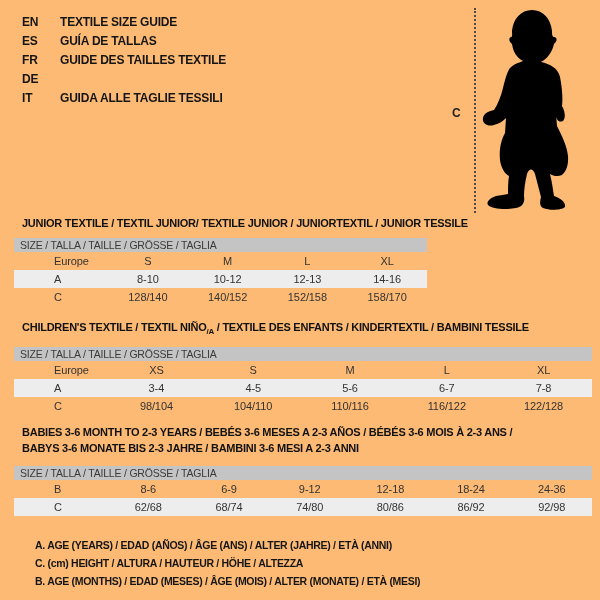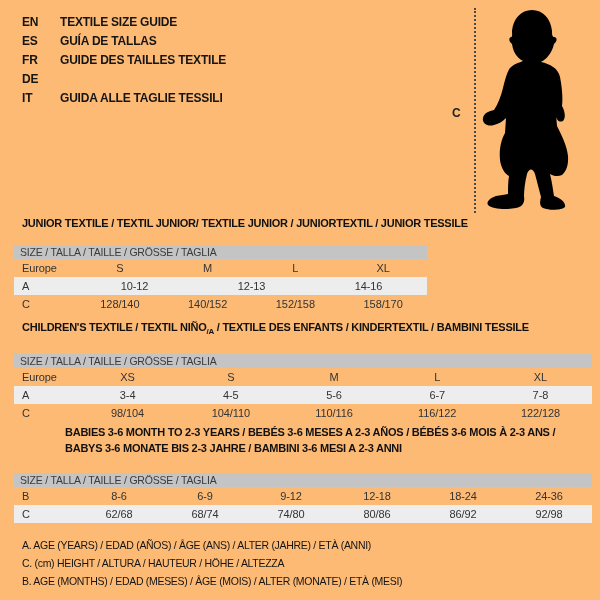--- a/index.html
+++ b/index.html
@@ -15,32 +15,32 @@
   .lang-code { width:38px; }
 
   
   .c-label { position:absolute; left:452px; top:106px; font-size:12px; font-weight:bold; color:#222; }
   .dotted-line { position:absolute; left:474px; top:8px; height:205px; width:0; border-left:2px dotted #4a4a4a; }
   .baby-svg { position:absolute; left:480px; top:6px; }
 
   
   .sec-title { position:absolute; left:22px; font-size:11px; font-weight:bold; letter-spacing:-0.25px; color:#111; white-space:nowrap; }
   .sec-title sub { font-size:8px; }
-  .two-line { line-height:15.5px;margin-left:43px; }
+  .two-line { line-height:15.5px; }
   .stable { position:absolute; left:14px; }
   .size-bar { height:14px; line-height:14px; background:#c4c4c4; color:#3a3a3a;
-              font-size:10.5px; letter-spacing:-0.2px; padding-left:6px;margin-top:7px; }
+              font-size:10.5px; letter-spacing:-0.2px; padding-left:6px; }
   .trow { display:flex; height:18px; line-height:18px; font-size:11px; color:#333; letter-spacing:-0.1px; }
   .trow.alt { background:#ededed; }
-  .cl { width:62px; padding-left:8px; text-align:left; flex:0 0 62px; }
+  .cl { width:62px; padding-left:8px; text-align:left; flex:0 0 62px;margin-left:32px; }
   .cc { flex:1 1 0; text-align:center; }
 
   
   .footnotes { position:absolute; left:22px; top:536px; }
-  .foot-line { font-size:10.5px; font-weight:normal; line-height:18px; letter-spacing:-0.3px; color:#151515; white-space:nowrap; }
+  .foot-line { font-size:10.5px; font-weight:bold; line-height:18px; letter-spacing:-0.3px; color:#151515; white-space:nowrap;margin-left:13px; }
 </style>
 </head>
 <body>
 
 <div class="canvas">
 
   <div class="langs">
     <div class="lang-row">
       <span class="lang-code">EN</span>
       <span class="lang-title">TEXTILE SIZE GUIDE</span>
@@ -113,20 +113,21 @@
     <div>
         <div class="trow">
           <span class="cl">Europe</span>
           <span class="cc">S</span>
           <span class="cc">M</span>
           <span class="cc">L</span>
           <span class="cc">XL</span>
         </div>
         <div class="trow alt">
           <span class="cl">A</span>
+          <span class="cc">8-10</span>
           <span class="cc">10-12</span>
           <span class="cc">12-13</span>
           <span class="cc">14-16</span>
         </div>
         <div class="trow">
           <span class="cl">C</span>
           <span class="cc">128/140</span>
           <span class="cc">140/152</span>
           <span class="cc">152/158</span>
           <span class="cc">158/170</span>

